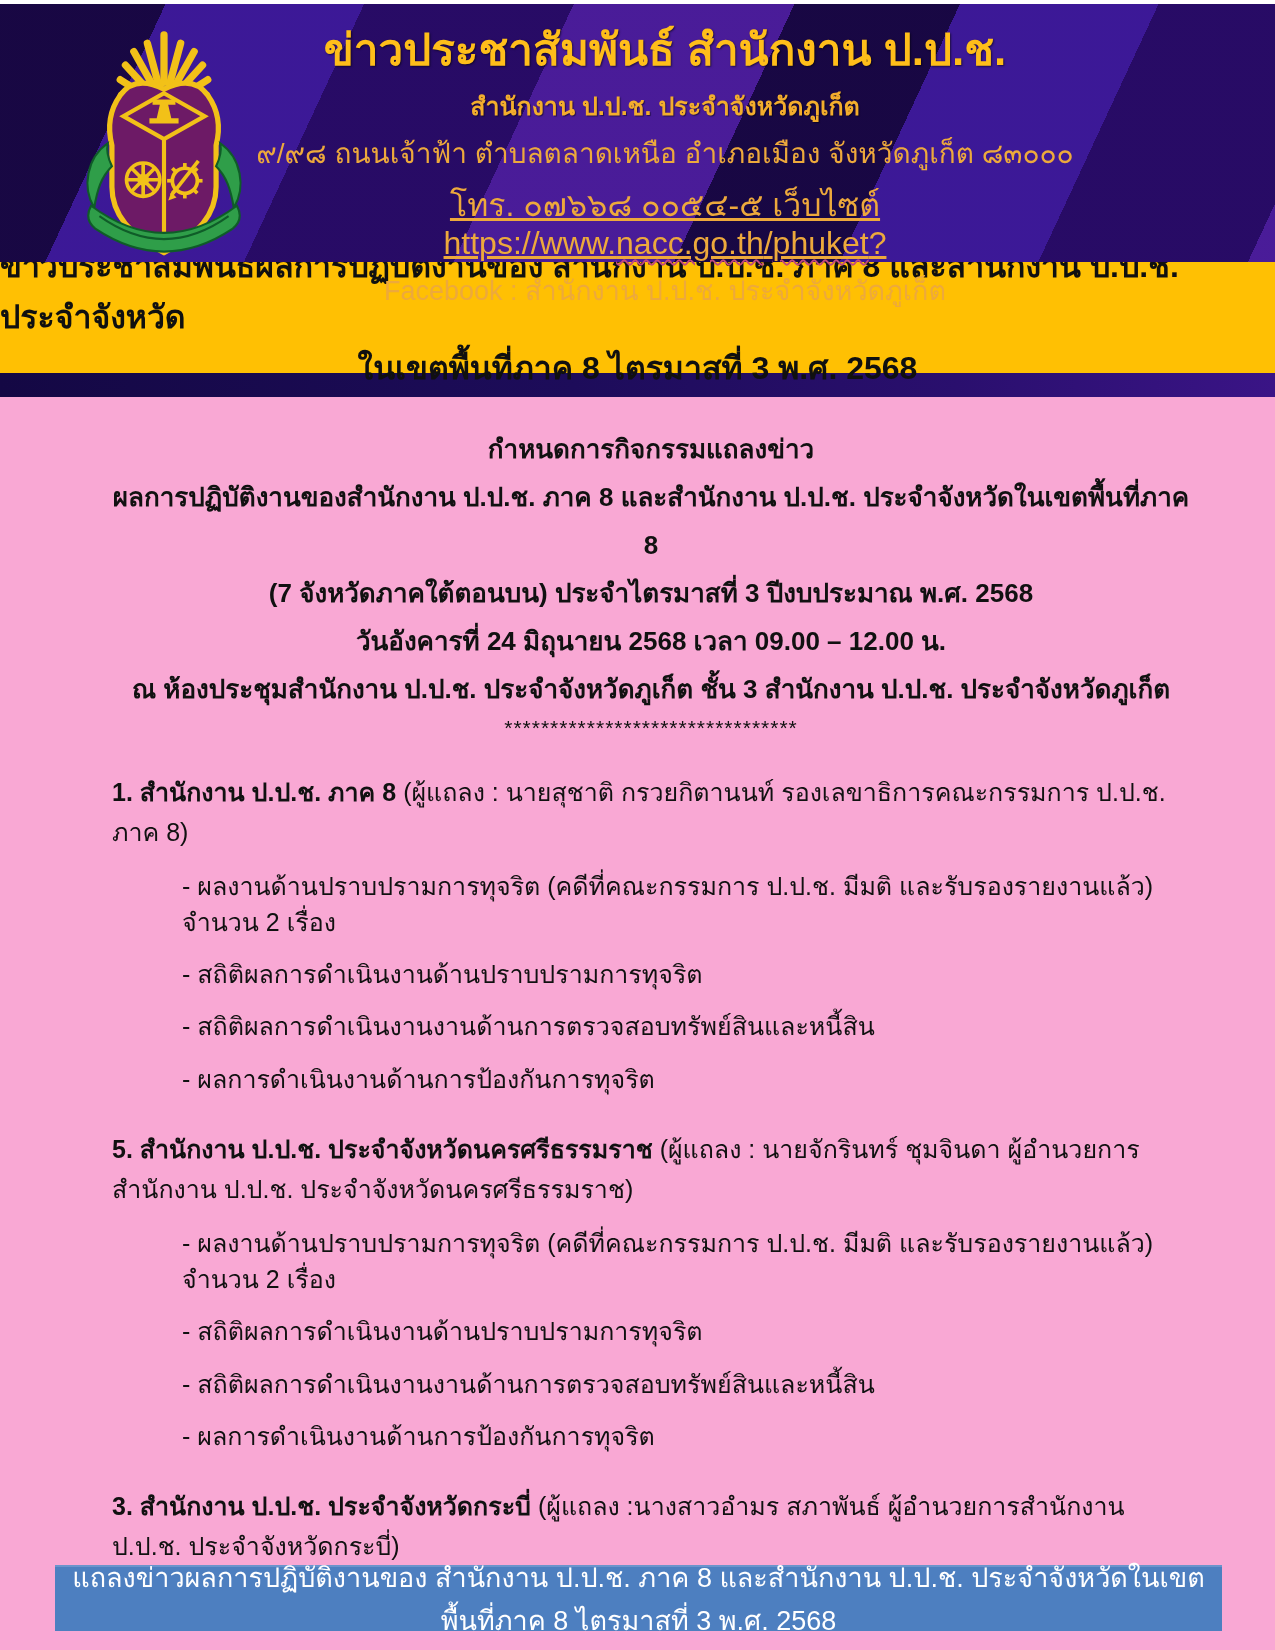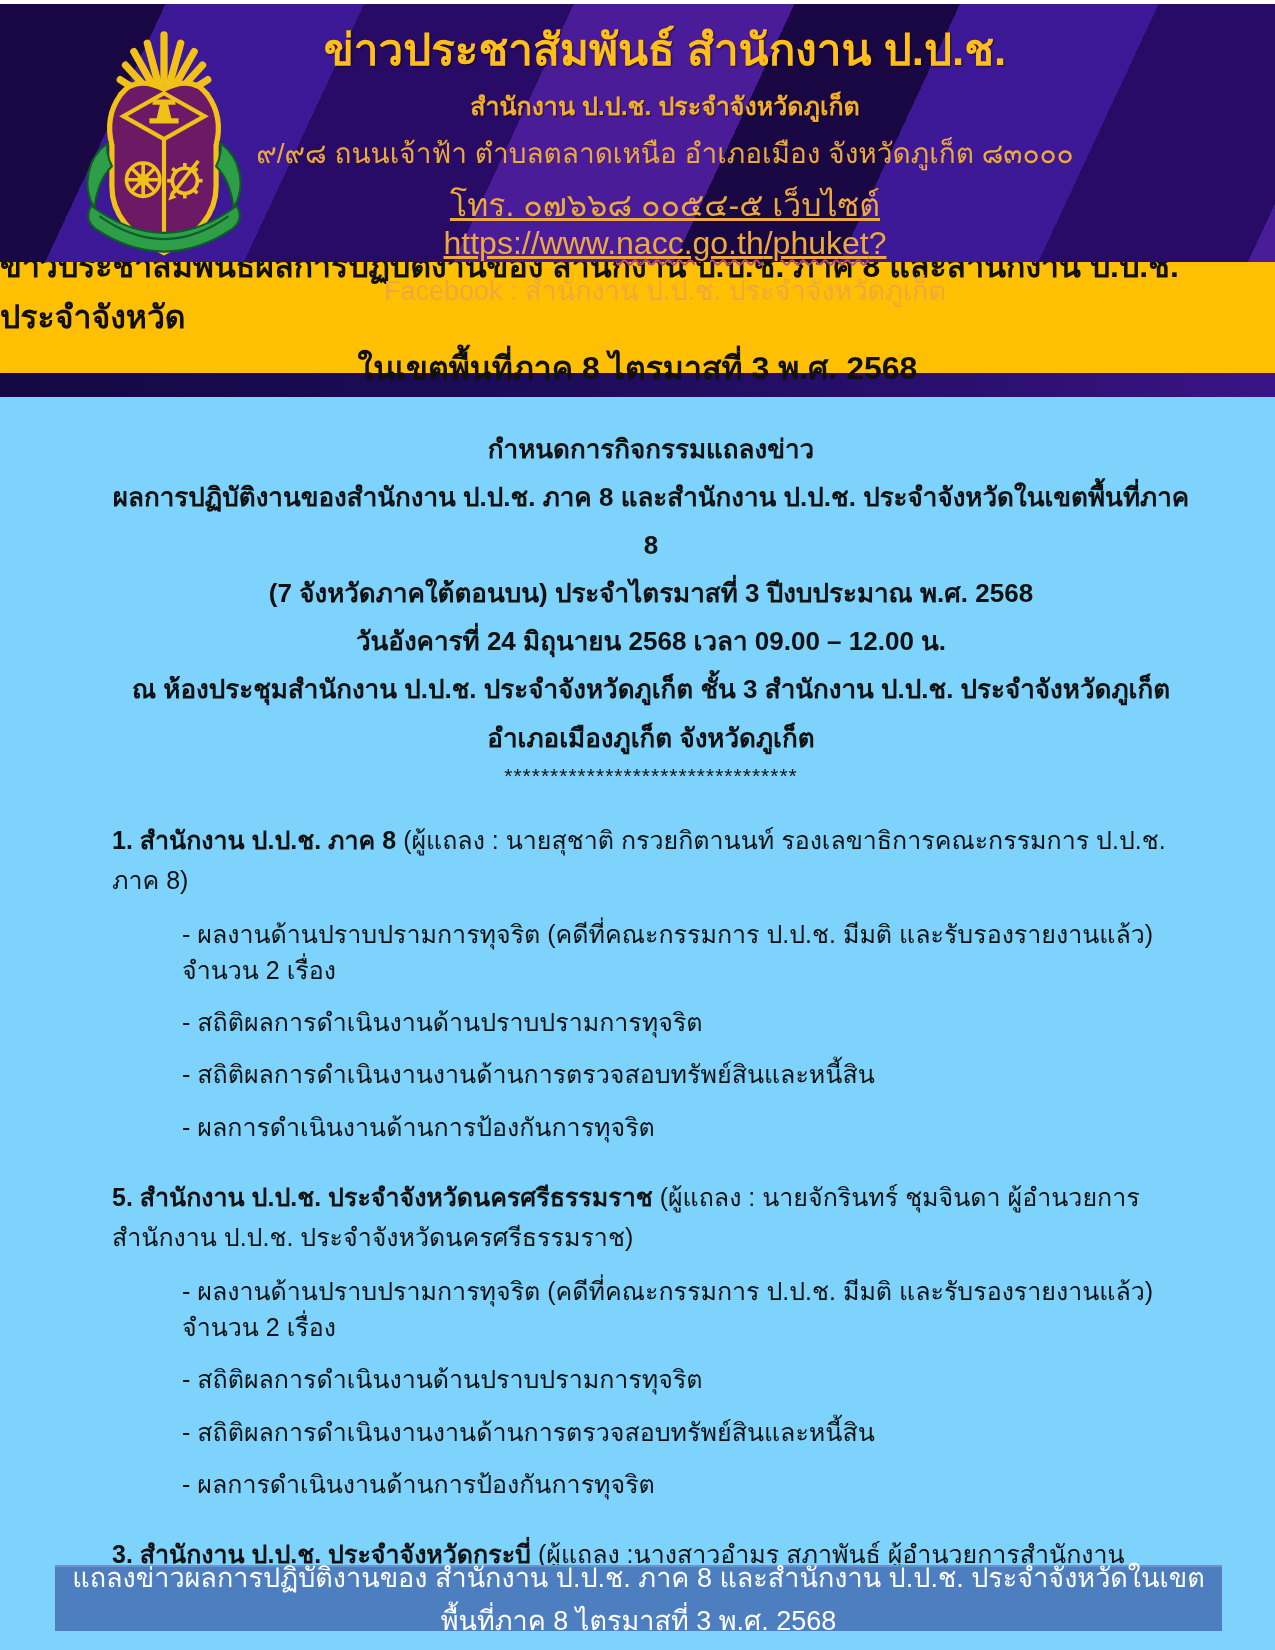--- a/index.html
+++ b/index.html
@@ -3,21 +3,21 @@
 <meta charset="utf-8">
 <style>
   html,body{margin:0;padding:0;}
   body{
     width:1275px;height:1650px;
     background:#ffffff;
     font-family:"Liberation Sans","DejaVu Sans",sans-serif;
     color:#141414;
     position:relative;
   }
-  .page{width:1275px;height:1650px;position:relative;overflow:hidden;background:#7dd3fc;}
+  .page{width:1275px;height:1650px;position:relative;overflow:hidden;background:#f9a8d4;}
 
   
   .header{
     position:relative;height:262px;width:100%;
     background:#31106e;
     background-image:
       repeating-linear-gradient(115deg,
         rgba(20,6,60,.85) 0 150px,
         rgba(62,26,158,.85) 150px 330px,
         rgba(38,10,100,.85) 330px 520px,
@@ -157,21 +157,20 @@
   <div class="divider"></div>
 
   <div class="doc-body">
 
     <div class="schedule">
       <div>กำหนดการกิจกรรมแถลงข่าว</div>
       <div>ผลการปฏิบัติงานของสำนักงาน ป.ป.ช. ภาค 8 และสำนักงาน ป.ป.ช. ประจำจังหวัดในเขตพื้นที่ภาค 8</div>
       <div>(7 จังหวัดภาคใต้ตอนบน) ประจำไตรมาสที่ 3 ปีงบประมาณ พ.ศ. 2568</div>
       <div>วันอังคารที่ 24 มิถุนายน  2568  เวลา 09.00 – 12.00 น.</div>
       <div>ณ ห้องประชุมสำนักงาน ป.ป.ช. ประจำจังหวัดภูเก็ต ชั้น 3 สำนักงาน ป.ป.ช. ประจำจังหวัดภูเก็ต</div>
-      <div>อำเภอเมืองภูเก็ต จังหวัดภูเก็ต</div>
     </div>
     <div class="stars">********************************</div>
 
     <div class="section">
       <div class="section-head">
         <b>1. สำนักงาน ป.ป.ช. ภาค 8 </b><span>(ผู้แถลง : นายสุชาติ  กรวยกิตานนท์ รองเลขาธิการคณะกรรมการ ป.ป.ช. ภาค 8)</span>
       </div>
       <div class="bullets">
         <div class="bullet">- ผลงานด้านปราบปรามการทุจริต (คดีที่คณะกรรมการ ป.ป.ช. มีมติ และรับรองรายงานแล้ว) จำนวน  2  เรื่อง</div>
         <div class="bullet">- สถิติผลการดำเนินงานด้านปราบปรามการทุจริต</div>

